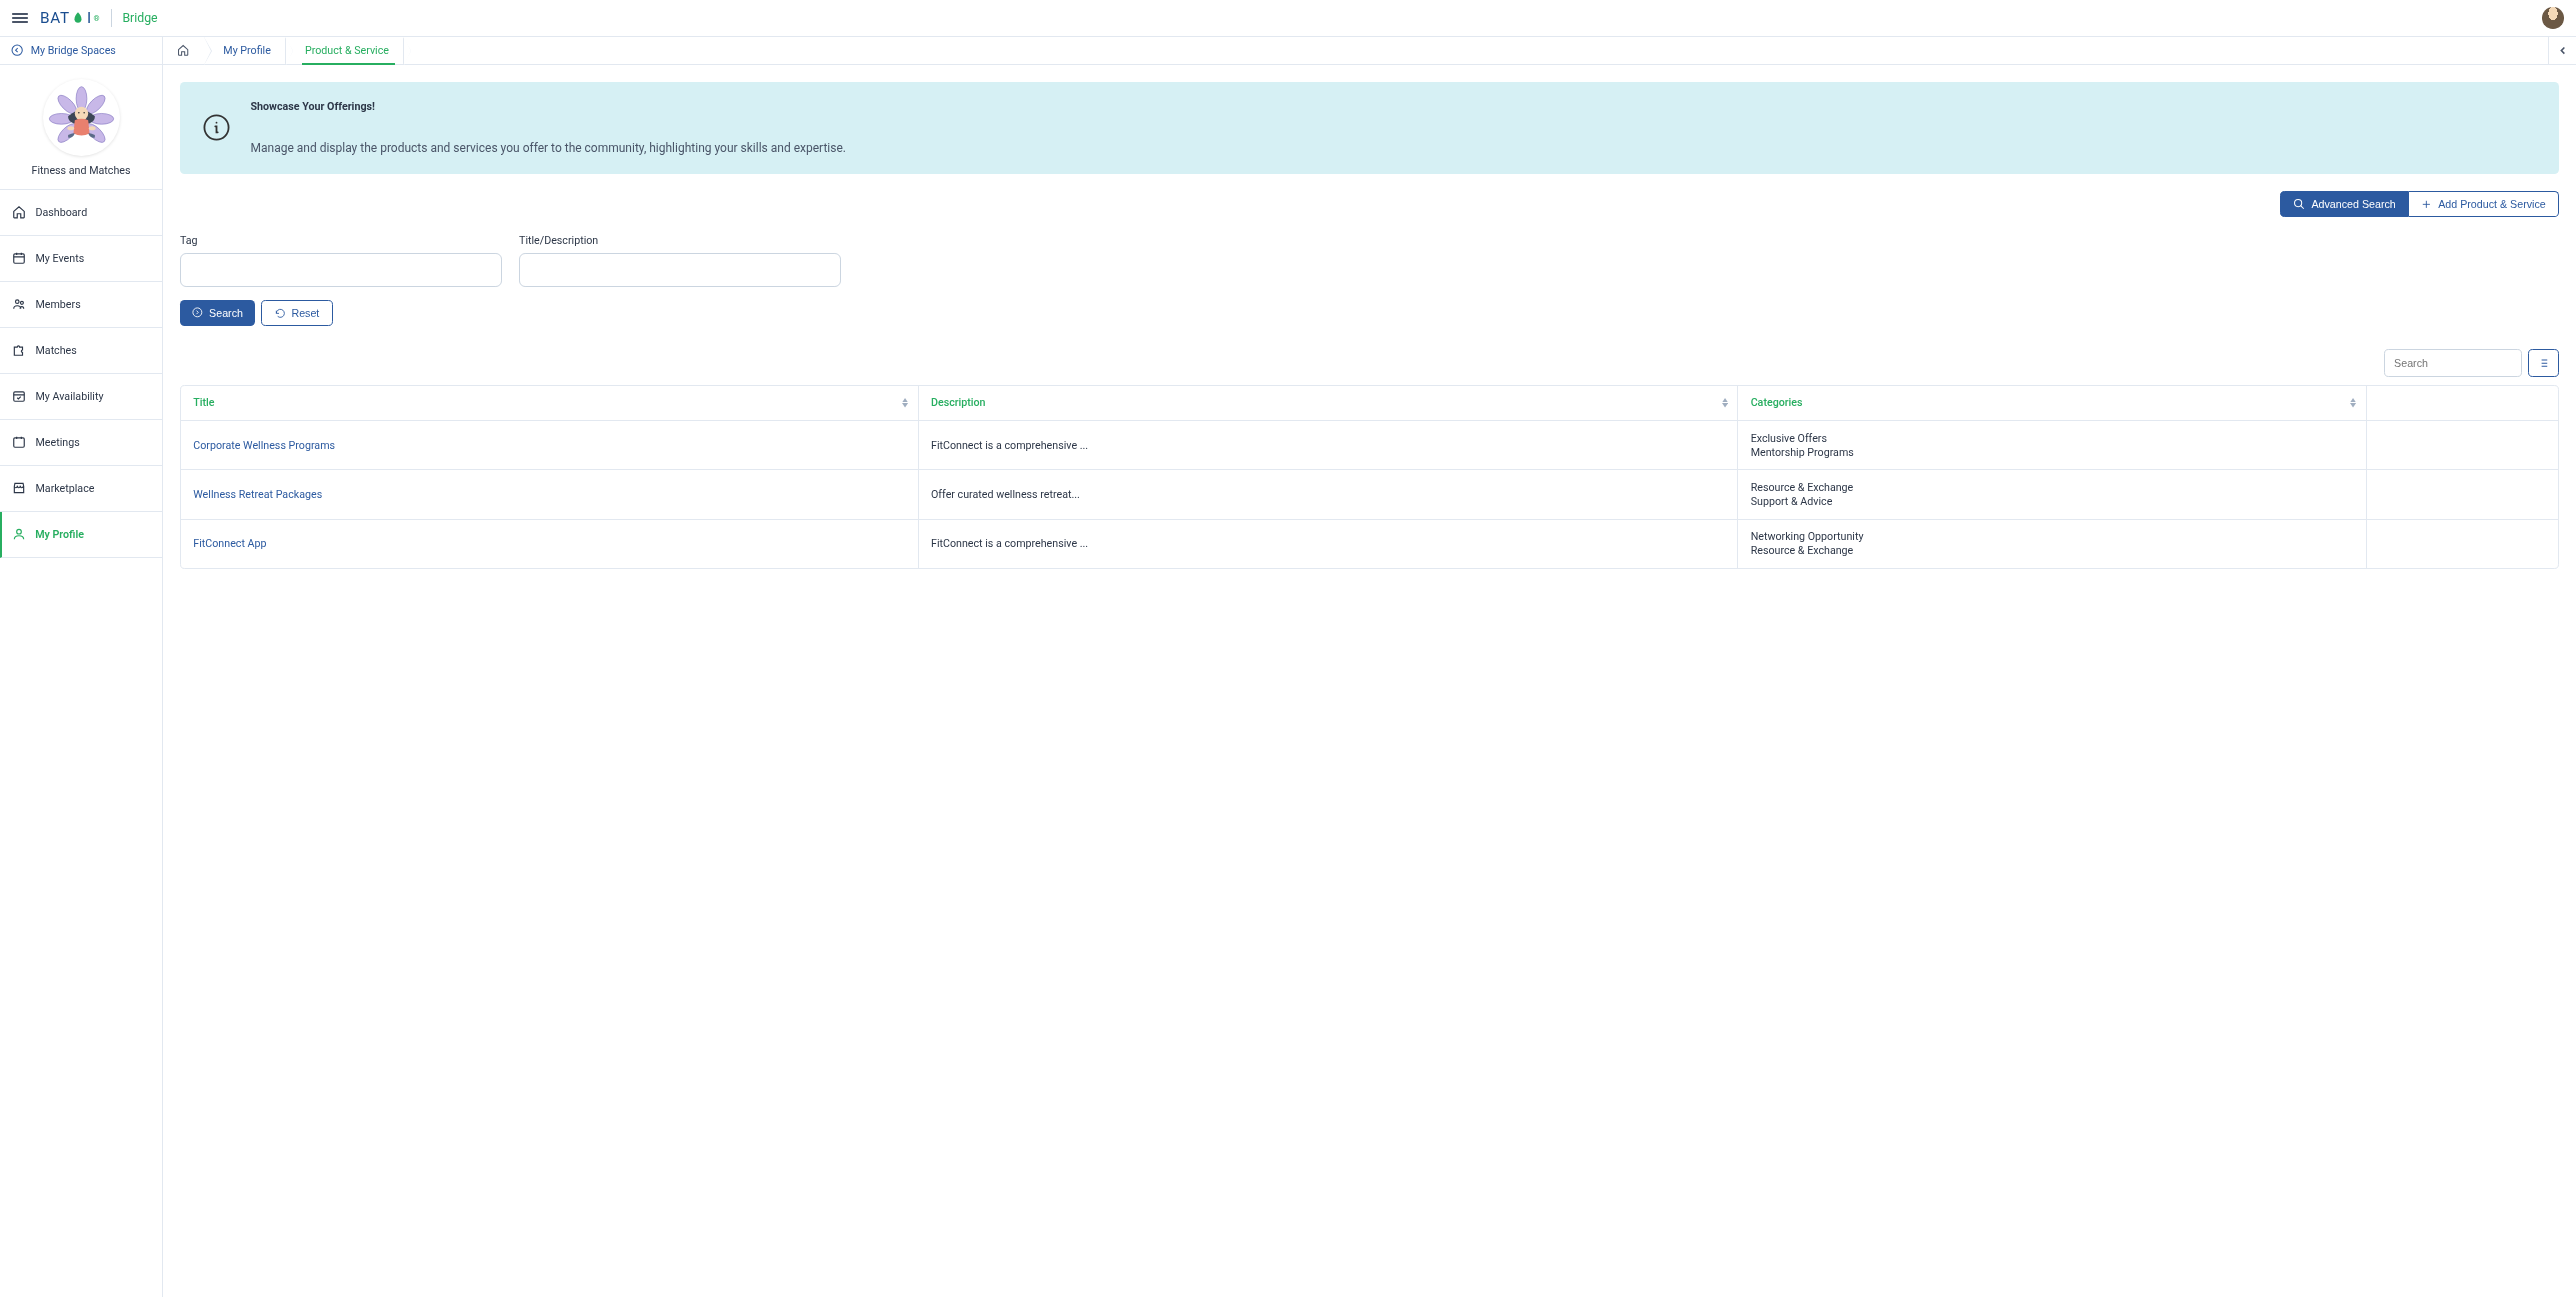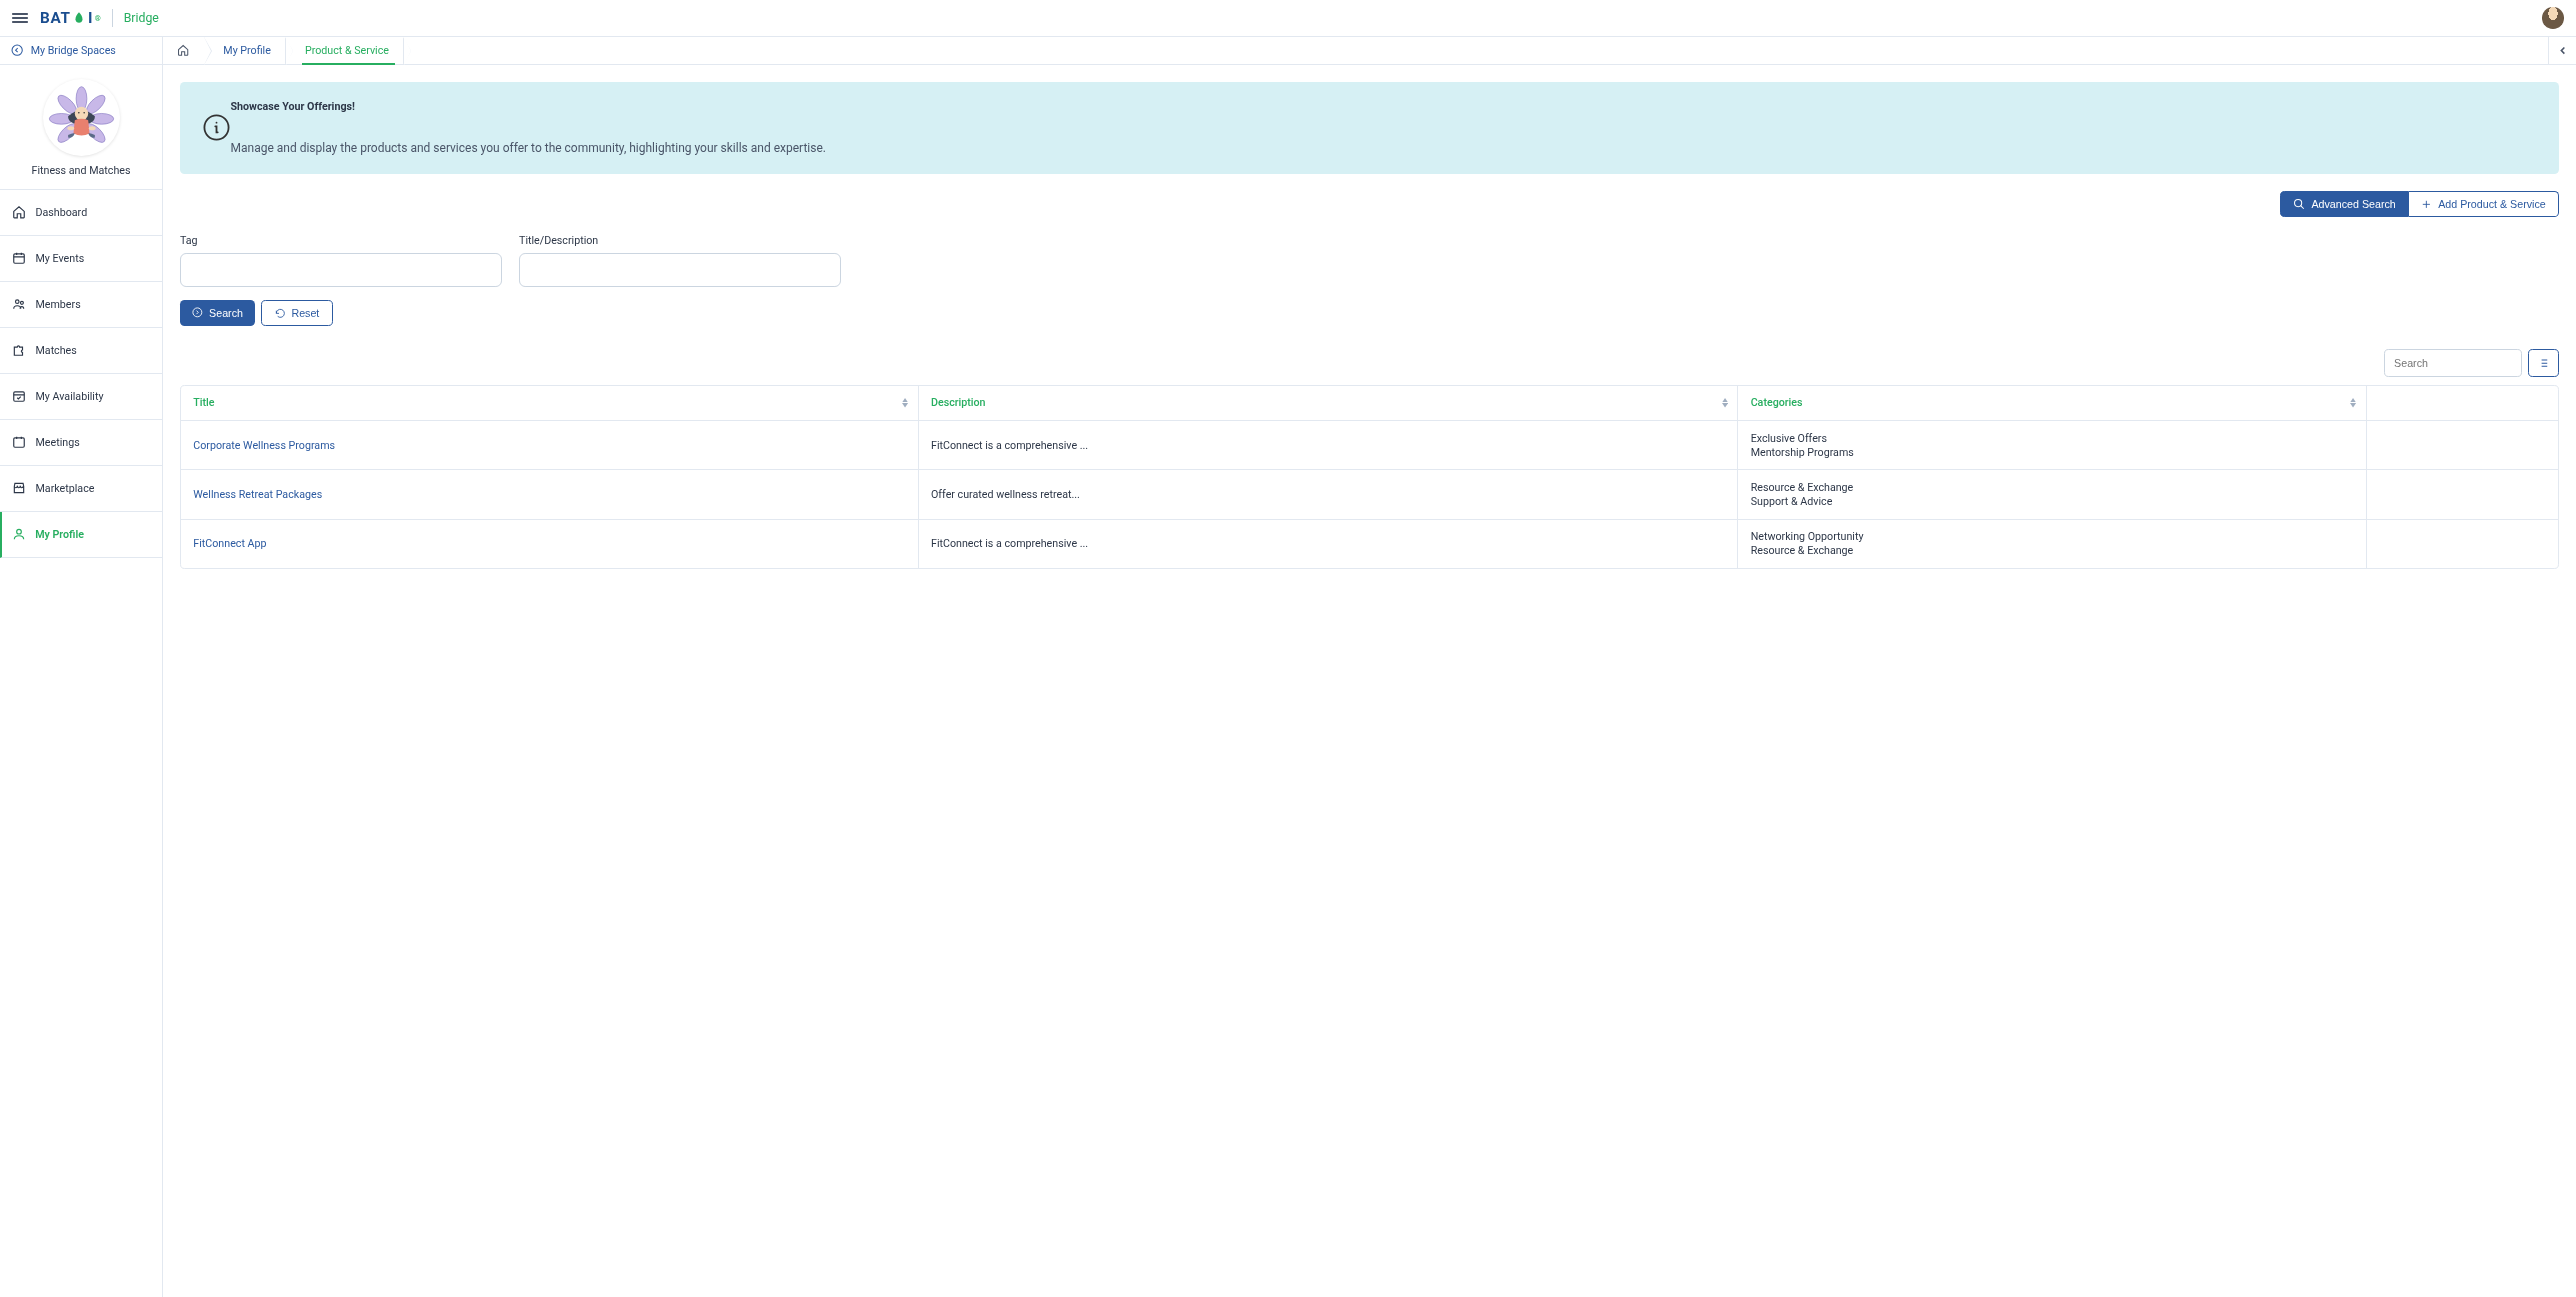--- a/index.html
+++ b/index.html
@@ -2,21 +2,21 @@
 <html style="font-size:12.3px"><head>
 <meta charset="utf-8">
 <style>
 * { box-sizing: border-box; margin: 0; padding: 0; }
 body { font-family: -apple-system, BlinkMacSystemFont, "Segoe UI", Roboto, sans-serif; font-size: 10.7px; color: #2d3748; background: #fff; }
 
 
 .header { display: flex; align-items: center; height: 37px; border-bottom: 0.8px solid #e2e8f0; padding: 0 12.3px; }
 .hamburger { width: 15.3px; height: 15.3px; cursor: pointer; display: flex; flex-direction: column; justify-content: center; gap: 2.3px; margin-right: 12.3px; }
 .hamburger span { height: 1.5px; background: #4a5568; border-radius: 0.8px; }
-.logo { display: flex; align-items: center; gap: 1.5px; font-weight: 700; font-size: 15.3px; letter-spacing: 0.8px; }
+.logo { display: flex; align-items: center; gap: 1.5px; font-weight: 400; font-size: 15.3px; letter-spacing: 0.8px; }
 .logo-text { color: #1a4d8f; }
 .logo-leaf { color: #27ae60; }
 .logo-reg { color: #27ae60; font-size: 7.7px; vertical-align: top; }
 .divider-v { width: 0.8px; height: 18.4px; background: #cbd5e0; margin: 0 10.7px; }
 .app-name { color: #27ae60; font-size: 12.3px; }
 .header-spacer { flex: 1; }
 .avatar { width: 21.5px; height: 21.5px; border-radius: 50%; background: linear-gradient(135deg, #d4a574, #8b6f47); display: flex; align-items: center; justify-content: center; overflow: hidden; cursor: pointer; }
 .avatar-inner { width: 100%; height: 100%; background: radial-gradient(ellipse at 50% 30%, #f4d9b8 30%, #6b5844 30%); }
 
 
@@ -48,21 +48,21 @@
 .crumb-active { color: #27ae60; }
 .crumb-active::after, .crumb-active::before { display: block; }
 .crumb-underline { position: absolute; bottom: -0.8px; left: 17px; right: 7.7px; height: 1.5px; background: #27ae60; }
 .crumb-spacer { flex: 1; }
 .crumb-collapse { width: 28px; display: flex; align-items: center; justify-content: center; border-left: 0.8px solid #e2e8f0; cursor: pointer; }
 
 
 .content { padding: 17px; }
 
 
-.banner { background: #d6f0f4; border-radius: 4.6px; padding: 18.4px 21.5px; display: flex; align-items: center; margin-bottom: 17px; }
+.banner { background: #d6f0f4; border-radius: 4.6px; padding: 18.4px 21.5px; display: flex; align-items: center; gap: 20px; margin-bottom: 17px; }
 .banner-icon { width: 29px; height: 29px; color: #333; flex-shrink: 0; }
 .banner-title { font-weight: 700; font-size: 10.7px; margin-bottom: 3.1px; }
 .banner-text { font-size: 12px; color: #4a5568; margin-top: 28px; }
 
 
 .actions-row { display: flex; justify-content: flex-end; gap: 0; margin-bottom: 17px; }
 .btn-primary { background: #2c5aa0; color: #fff; border: 0.8px solid #2c5aa0; padding: 6.1px 12.3px; border-radius: 4.6px 0 0 4.6px; display: flex; align-items: center; gap: 6.1px; cursor: pointer; font-size: 10.7px; }
 .btn-outline-att { background: #fff; color: #2c5aa0; border: 0.8px solid #2c5aa0; padding: 6.1px 12.3px; border-radius: 0 4.6px 4.6px 0; border-left: none; display: flex; align-items: center; gap: 6.1px; cursor: pointer; font-size: 10.7px; }
 
 

